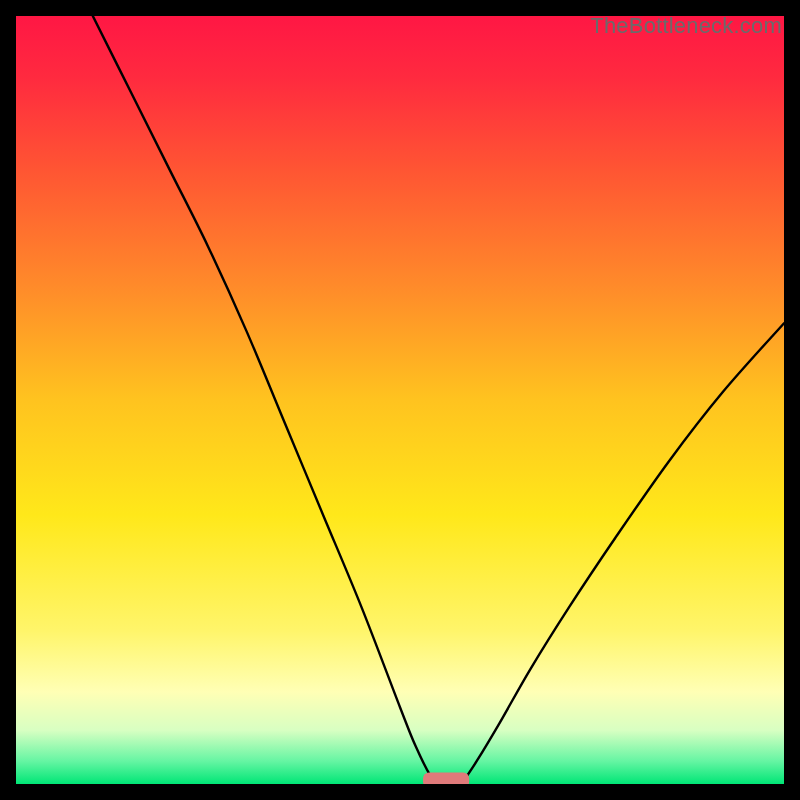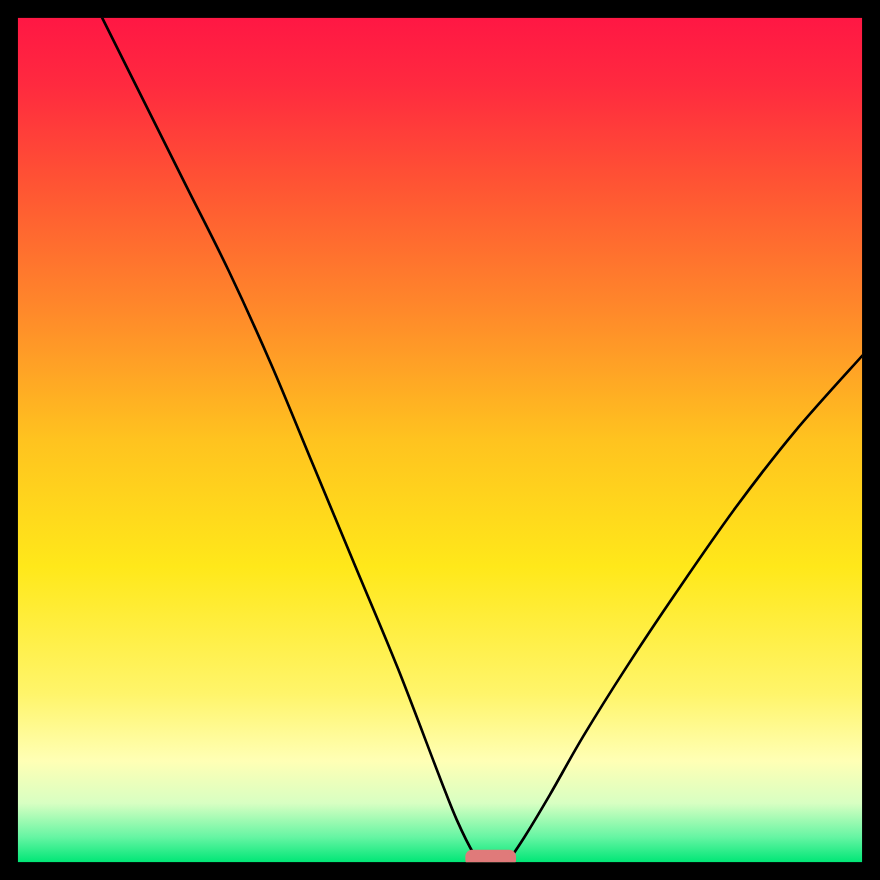--- a/index.html
+++ b/index.html
@@ -50,20 +50,21 @@
   .marker {
     fill: #e07a7a;
     stroke: none;
   }
 </style>
 </head>
 <body>
 
 <div class="frame">
   <div class="plot">
+    <div class="watermark">TheBottleneck.com</div>
     <svg id="chart-svg" width="768" height="768" viewBox="0 0 768 768" preserveAspectRatio="none">
       <defs>
         <linearGradient id="bg-grad" x1="0" y1="0" x2="0" y2="1">
             <stop offset="0.00%" stop-color="#ff1744"></stop>
             <stop offset="8.00%" stop-color="#ff2a3f"></stop>
             <stop offset="20.00%" stop-color="#ff5533"></stop>
             <stop offset="35.00%" stop-color="#ff8a2a"></stop>
             <stop offset="50.00%" stop-color="#ffc31f"></stop>
             <stop offset="65.00%" stop-color="#ffe81a"></stop>
             <stop offset="80.00%" stop-color="#fff56a"></stop>

